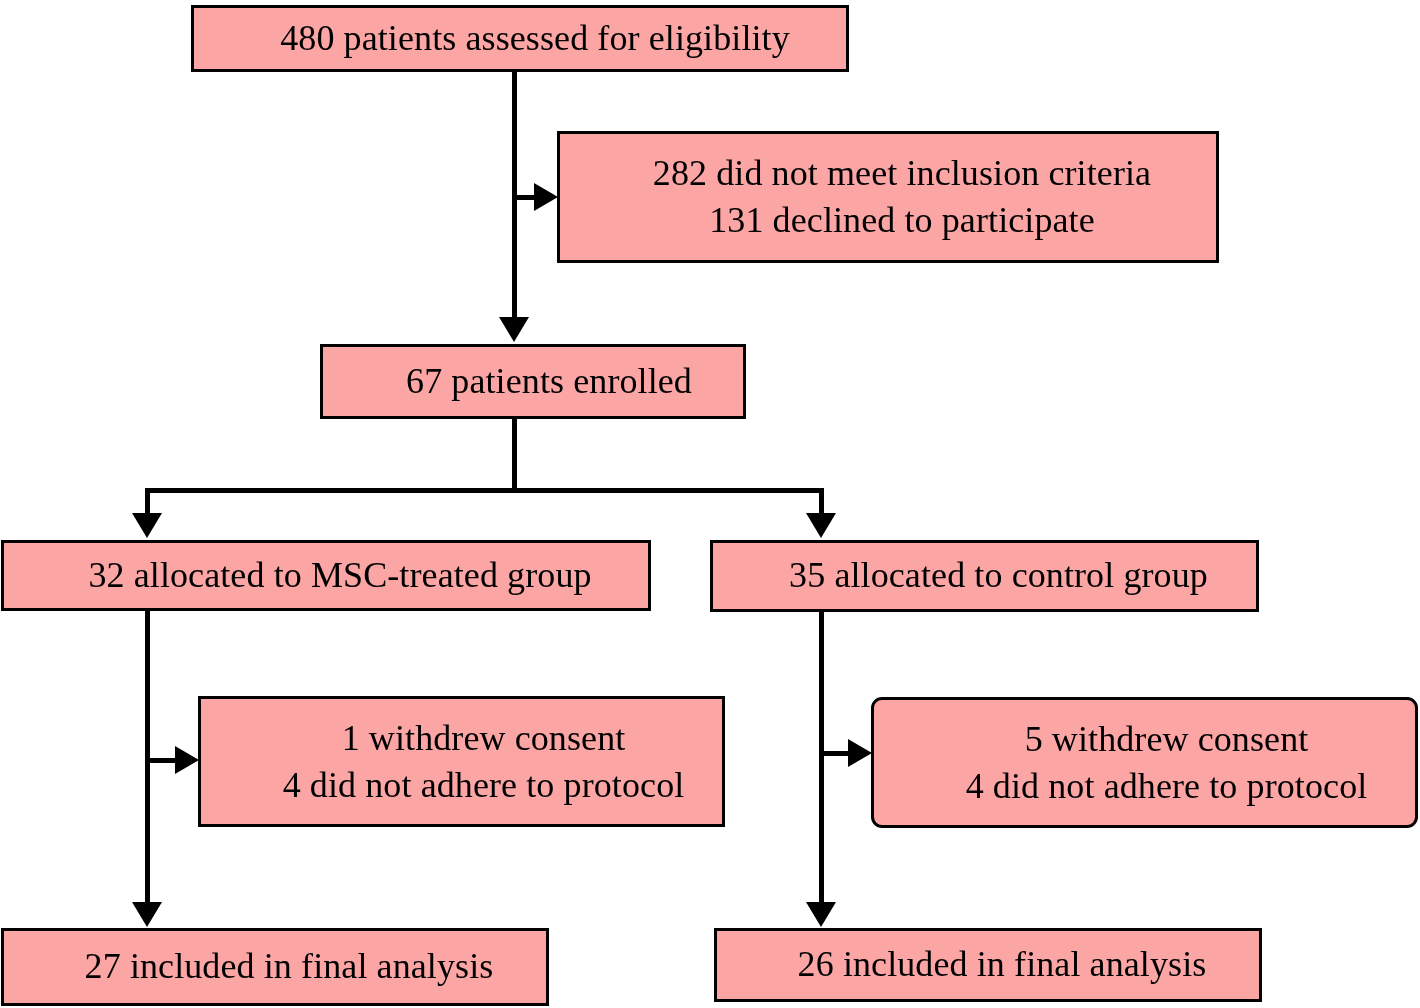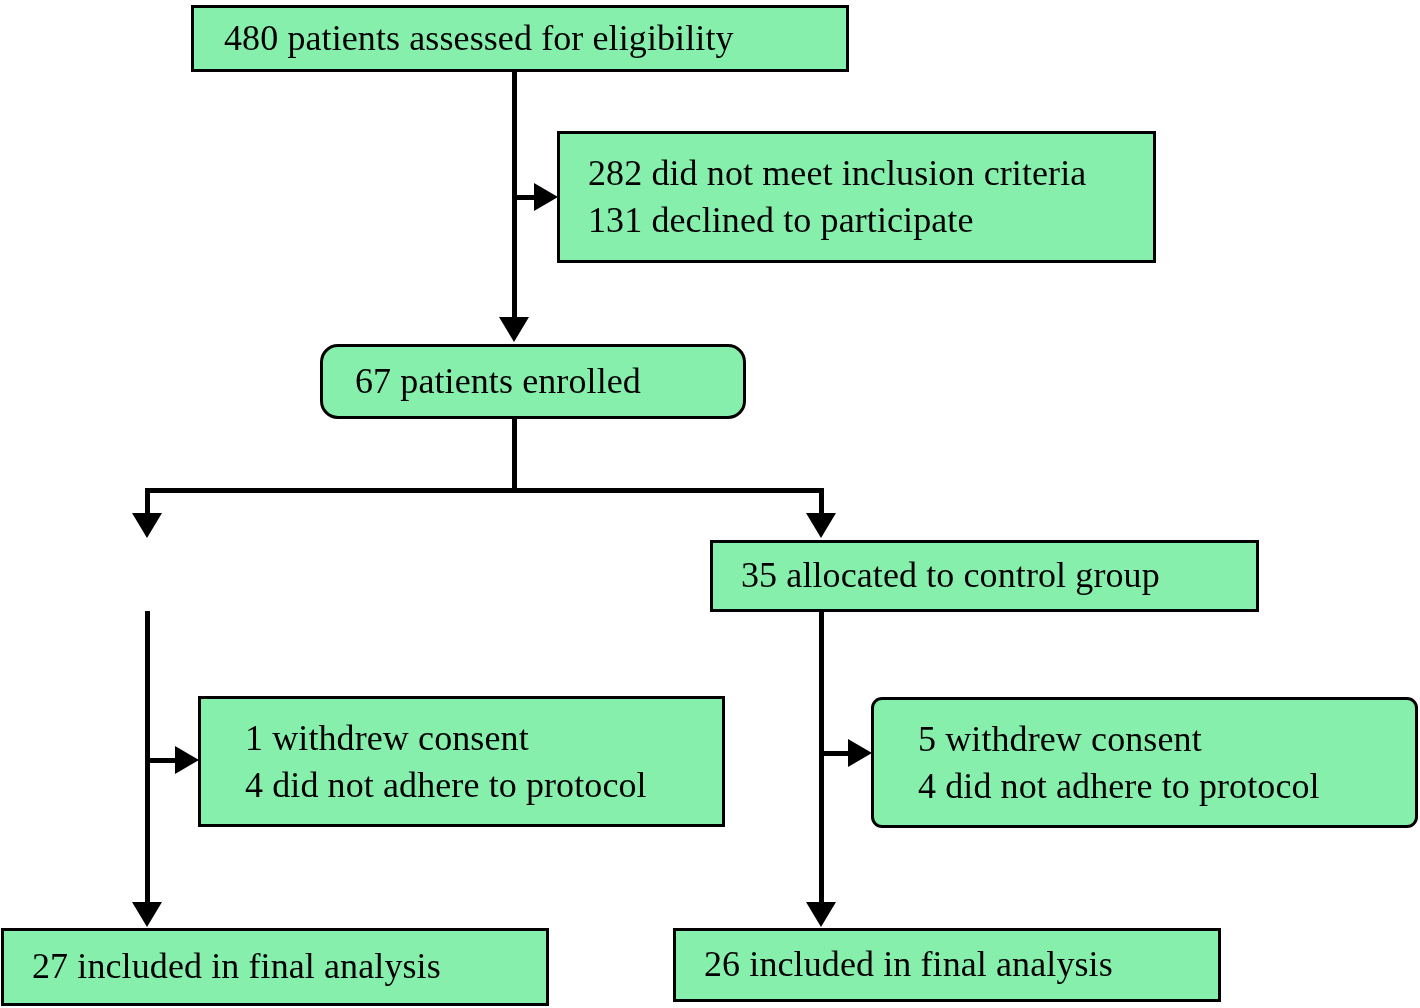--- a/index.html
+++ b/index.html
@@ -14,48 +14,49 @@
     height: 1008px;
     background: #ffffff;
     overflow: hidden;
     font-family: "Liberation Serif", "DejaVu Serif", serif;
     color: #000000;
   }
   .node {
     position: absolute;
     box-sizing: border-box;
     border: 3px solid #000000;
-    background: #86efac;
+    background: #fca5a5;
     display: flex;
     flex-direction: column;
     justify-content: center;
     z-index: 3;
+    align-items: center;
   }
   .node .line {
     display: block;
     font-size: 36px;
     line-height: 1.22;
     white-space: nowrap;
     padding-left: 28px;
     letter-spacing: 0.1px;
   }
   .node.two-line .line {
     line-height: 1.30;
   }
 
   
   #node-assessed   { left: 191px; top: 5px;   width: 658px; height: 67px; }
-  #node-excluded   { left: 557px; top: 131px; width: 599px; height: 132px; }
-  #node-enrolled   { left: 320px; top: 344px; width: 426px; height: 75px; border-radius: 18px; }
+  #node-excluded   { left: 557px; top: 131px; width: 662px; height: 132px; }
+  #node-enrolled   { left: 320px; top: 344px; width: 426px; height: 75px; }
   #node-alloc-msc  { left: 1px;   top: 540px; width: 650px; height: 71px; }
   #node-alloc-ctrl { left: 710px; top: 540px; width: 549px; height: 72px; }
   #node-excl-msc   { left: 198px; top: 696px; width: 527px; height: 131px; }
   #node-excl-ctrl  { left: 871px; top: 697px; width: 547px; height: 131px; border-radius: 11px; }
   #node-final-msc  { left: 1px;   top: 928px; width: 548px; height: 78px; }
-  #node-final-ctrl { left: 673px; top: 928px; width: 548px; height: 74px; }
+  #node-final-ctrl { left: 714px; top: 928px; width: 548px; height: 74px; }
 
   #node-excl-msc .line,
   #node-excl-ctrl .line { padding-left: 28px; margin-left: 16px; }
   #node-enrolled .line  { padding-left: 32px; }
   #node-assessed .line  { padding-left: 30px; }
   #node-alloc-msc .line { padding-left: 28px; }
   #node-alloc-ctrl .line{ padding-left: 28px; }
   #node-final-msc .line { padding-left: 28px; }
   #node-final-ctrl .line{ padding-left: 28px; }
 
@@ -121,20 +122,23 @@
 
   <div class="node two-line" id="node-excluded">
     <span class="line">282 did not meet inclusion criteria</span>
     <span class="line">131 declined to participate</span>
   </div>
 
   <div class="node" id="node-enrolled">
     <span class="line">67 patients enrolled</span>
   </div>
 
+  <div class="node" id="node-alloc-msc">
+    <span class="line">32 allocated to MSC-treated group</span>
+  </div>
 
   <div class="node" id="node-alloc-ctrl">
     <span class="line">35 allocated to control group</span>
   </div>
 
   <div class="node two-line" id="node-excl-msc">
     <span class="line">1 withdrew consent</span>
     <span class="line">4 did not adhere to protocol</span>
   </div>
 

